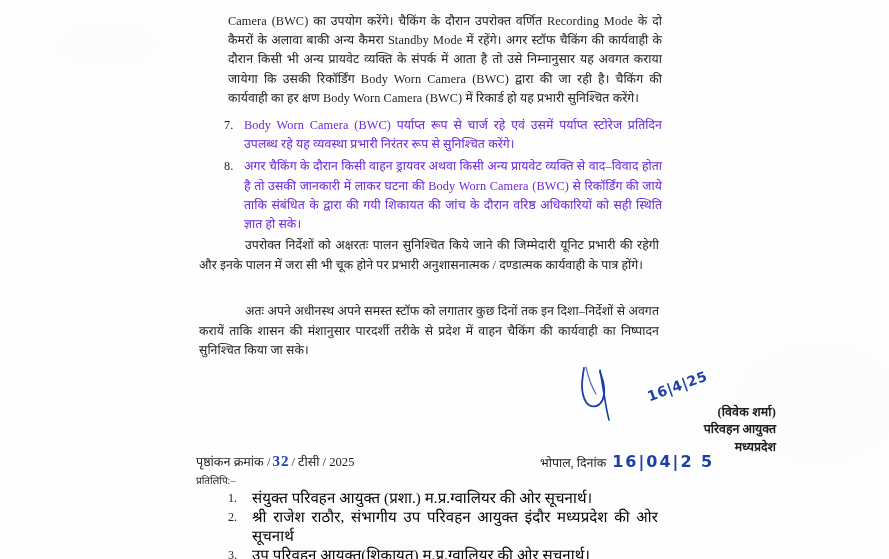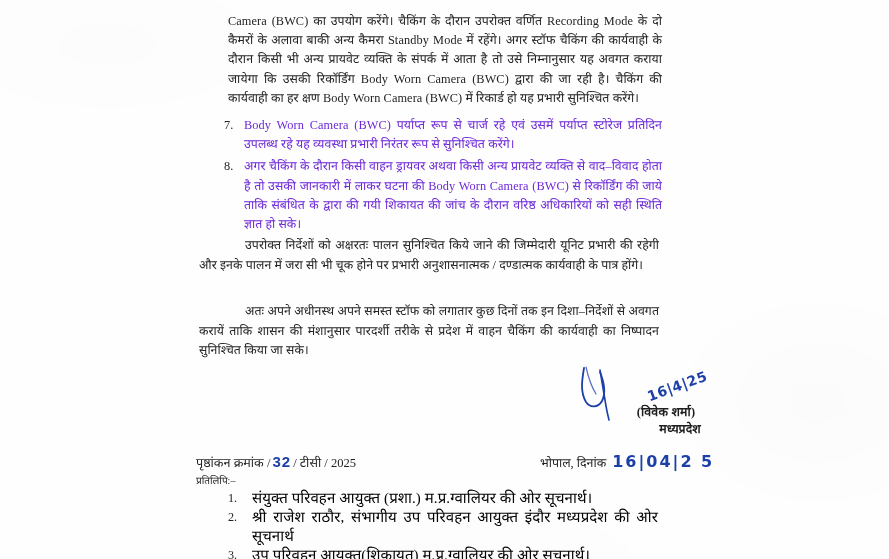--- a/index.html
+++ b/index.html
@@ -100,21 +100,21 @@
 
   #para-compliance { top: 232px; }
   #para-directive  { top: 298px; }
 
   
   .sign-block {
     position: absolute;
     left: 556px;
     top: 404px;
     width: 220px;
-    text-align: center;
+    text-align: right;
   }
   .sign-line {
     font-size: 12.4px;
     line-height: 17.4px;
     color: #1e1e1e;
     font-weight: 700;
     white-space: nowrap;
   }
   .sign-name { letter-spacing: 0.2px; }
   .sign-post { padding-left: 12px; }
@@ -146,21 +146,21 @@
   .endorse {
     position: absolute;
     left: 196px;
     top: 452px;
     font-size: 12.6px;
     line-height: 19px;
     color: #232323;
     white-space: nowrap;
   }
   .endorse .hand-num {
-    font-family: Liberation Sans, sans-serif;
+    font-family: Liberation Serif, serif;
     font-size: 15px;
     font-weight: 700;
     color: #1c3fa8;
     padding: 0 2px;
     letter-spacing: 1px;
   }
   .endorse-copy {
     position: absolute;
     left: 196px;
     top: 471px;
@@ -246,20 +246,21 @@
 
   <svg class="signature-svg" viewBox="0 0 130 58">
     <path d="M18 2 C16 14, 14 26, 20 36 C24 42, 32 42, 36 35 C40 27, 38 16, 34 6" fill="none" stroke="#1c3fa8" stroke-width="1.8" stroke-linecap="round"></path>
     <path d="M34 4 C36 16, 38 28, 40 40 C41 46, 42 50, 43 54" fill="none" stroke="#1c3fa8" stroke-width="1.6" stroke-linecap="round"></path>
     <path d="M20 1 C22 10, 25 20, 30 28" fill="none" stroke="#1c3fa8" stroke-width="1.2" stroke-linecap="round" opacity="0.75"></path>
   </svg>
   <div class="hand-date-sig">16|4|25</div>
 
   <div class="sign-block">
     <div class="sign-line sign-name">(विवेक शर्मा)</div>
+    <div class="sign-line sign-post">परिवहन आयुक्त</div>
     <div class="sign-line sign-state">मध्यप्रदेश</div>
   </div>
 
   <div class="endorse">
     <span>पृष्ठांकन क्रमांक /</span><span class="hand-num">32</span><span>/ टीसी / 2025</span>
   </div>
 
   <div class="place-date">
     <span>भोपाल, दिनांक</span><span class="hand-date">16|04|2 5</span>
   </div>

